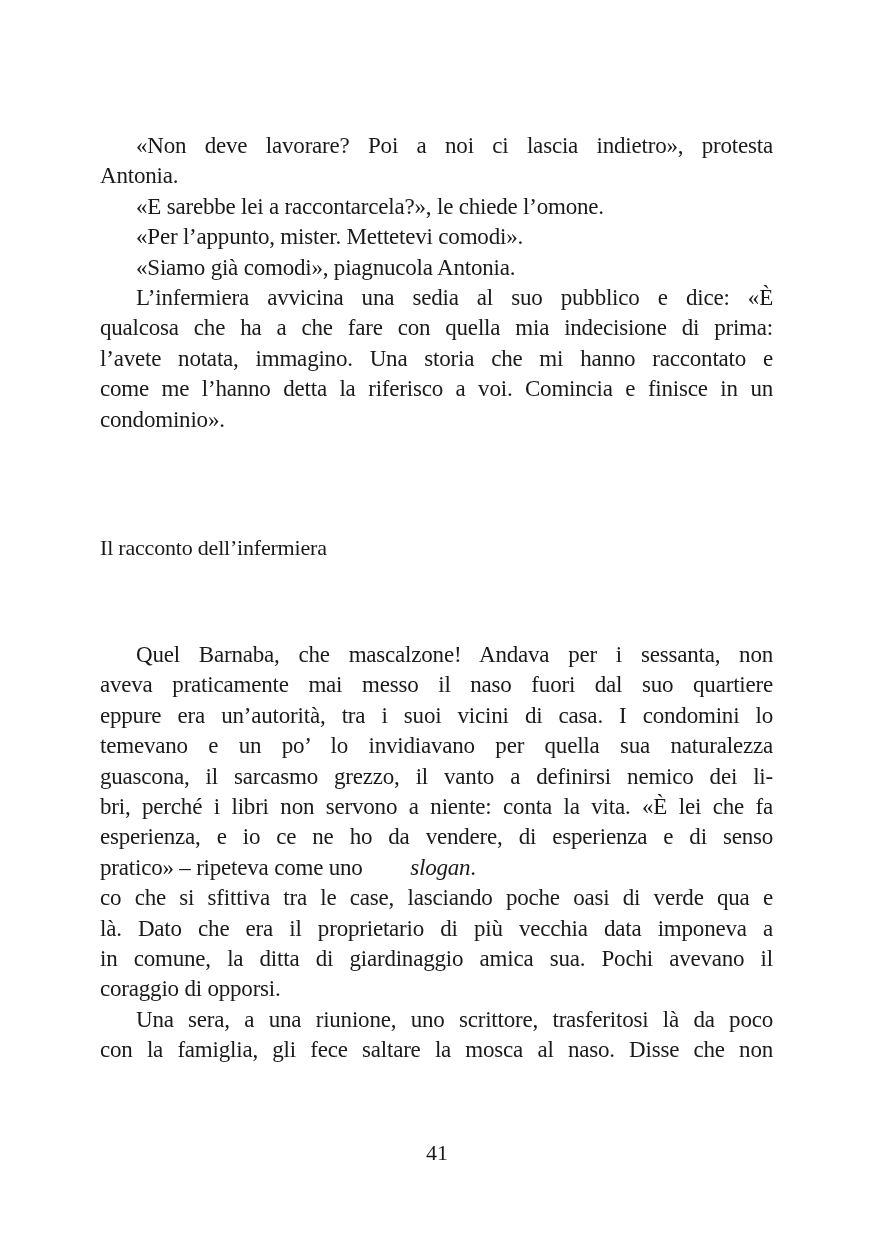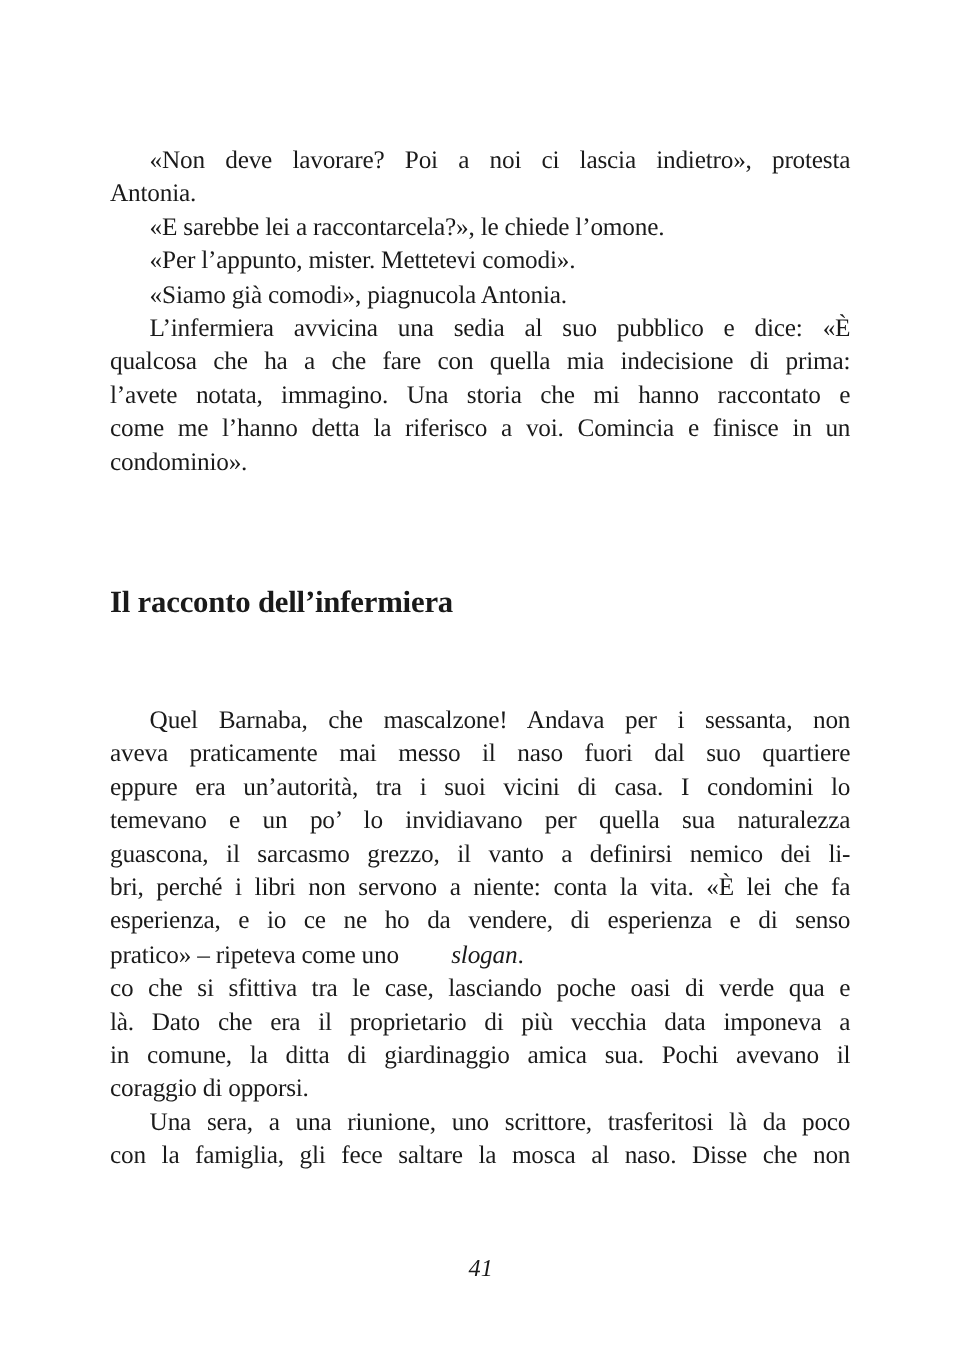--- a/index.html
+++ b/index.html
@@ -12,26 +12,26 @@
     .block { position: absolute; left: 100px; width: 673px; }
     .line {
       height: 30.4px; line-height: 30.4px; font-size: 23px;
       white-space: nowrap; text-align: justify; text-align-last: justify;
       letter-spacing: -0.2px;
     }
     .line.indent { padding-left: 36px; }
     .line.last { text-align-last: left; }
     .heading {
       position: absolute; left: 100px; top: 533px;
-      font-size: 28px; font-weight: bold; line-height: 30px; white-space: nowrap;
+      font-size: 22px; font-weight: normal; line-height: 30px; white-space: nowrap;
       letter-spacing: -0.2px;
     }
     .pagenum {
       position: absolute; left: 0; width: 874px; top: 1138px;
-      text-align: center; font-size: 22px; line-height: 30px; font-style: italic;
+      text-align: center; font-size: 22px; line-height: 30px;
     }
     em { font-style: italic; margin-left: 42px; }
   </style>
 </head>
 <body>
 
 <div class="page">
   <div class="block" id="sec1" style="top:131px;">
       <div class="line indent">«Non deve lavorare? Poi a noi ci lascia indietro», protesta</div>
       <div class="line last">Antonia.</div>

